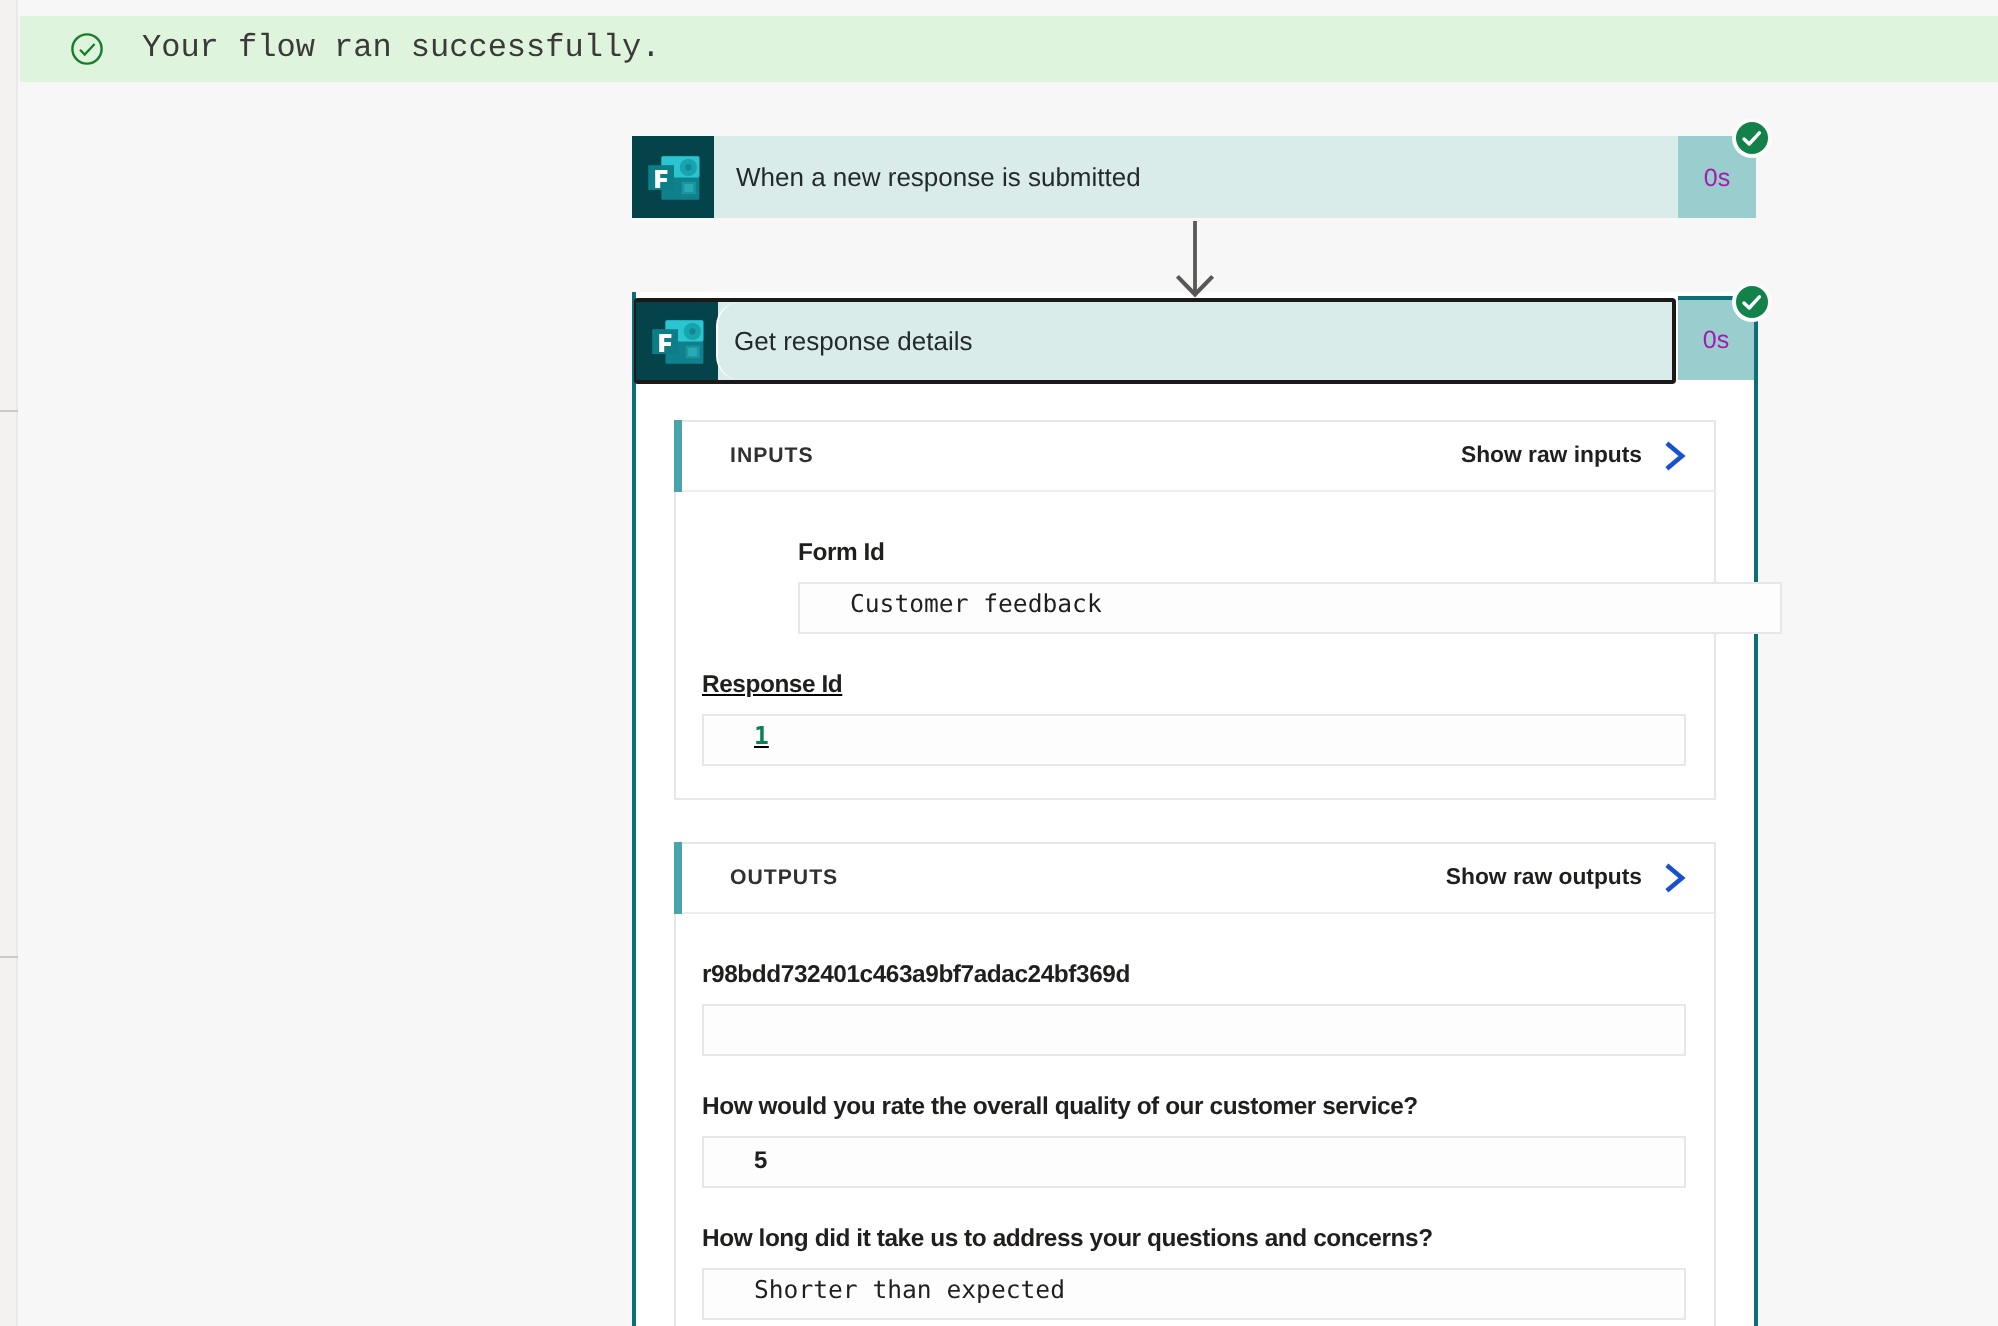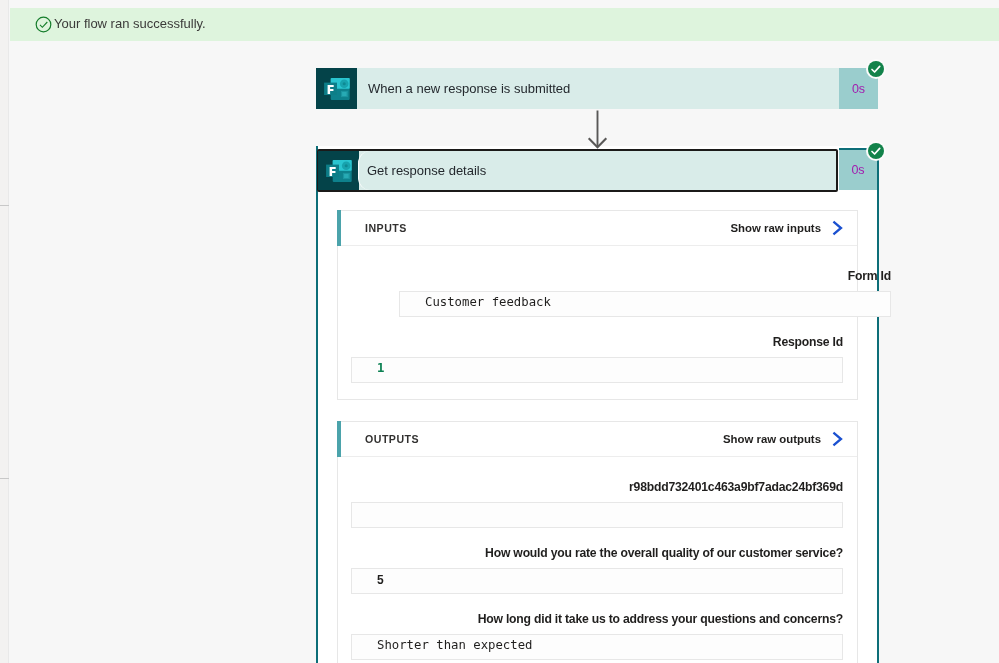--- a/index.html
+++ b/index.html
@@ -15,24 +15,24 @@
 
   
   #left-rail { position:absolute; left:0; top:0; width:9px; height:663px;
                background:#f3f2f1; border-right:1px solid #e9e9e9; }
   .rail-div { position:absolute; left:0; width:9px; height:1px; background:#c8c8c8; }
 
   
   #banner { position:absolute; left:10px; top:8px; width:989px; height:33px;
             background:#def4dd; display:flex; align-items:center; }
   #banner .bicon { width:17px; height:17px; margin-left:25px; flex:0 0 auto; display:block; }
-  #banner .btext { font-size:13px; color:#3b3a39; margin-left:2px; position:relative; top:-1px; }
-
-  
-  #canvas { position:absolute; left:10px; top:41px; width:989px; height:622px; background:#f7f7f7;text-align:right; }
+  #banner .btext { font-size:16px; color:#3b3a39; margin-left:19px; position:relative; top:-1px;font-family:Liberation Mono, monospace; }
+
+  
+  #canvas { position:absolute; left:10px; top:41px; width:989px; height:622px; background:#f7f7f7; }
 
   
   .node-icon { width:41px; flex:0 0 41px; background:#044349; overflow:hidden; display:flex; align-items:center; justify-content:center; }
   .node-title { flex:1 1 auto; display:flex; align-items:center; padding-left:11px;
                 font-size:13px; color:#24292e; }
   .node-dur { display:flex; align-items:center; justify-content:center;
               font-size:12.5px; color:#a21caf; background:#9acdcd; }
 
   .status-badge { position:absolute; width:20px; height:20px; border-radius:50%;
                   background:#fbfbfb; display:flex; align-items:center; justify-content:center; z-index:9; }
@@ -151,21 +151,21 @@
           <span class="lt">Show raw inputs</span>
           <svg class="chev" width="12" height="16" viewBox="0 0 12 16">
             <path d="M2.3 2.4 L9.0 8 L2.3 13.6" fill="none" stroke="#1a50d0" stroke-width="2.3" stroke-linecap="square" stroke-linejoin="miter"></path>
           </svg>
         </span>
       </div>
       <div class="field" style="top:57px; width:492px;margin-left:48px;">
         <div class="field-label">Form Id</div>
         <div class="field-box">Customer feedback</div>
       </div>
-      <div class="field" style="top:123px; width:492px;">
+      <div class="field" style="top:123px; width:492px;text-decoration:underline;">
         <div class="field-label">Response Id</div>
         <div class="field-box v-num">1</div>
       </div>
     </div>
 
     <div class="section" id="sec-outputs" style="left:19px; top:275px; width:521px; height:310px;">
       <div class="section-head">
         <span class="section-accent"></span>
         <span class="section-title">OUTPUTS</span>
         <span class="section-link">

